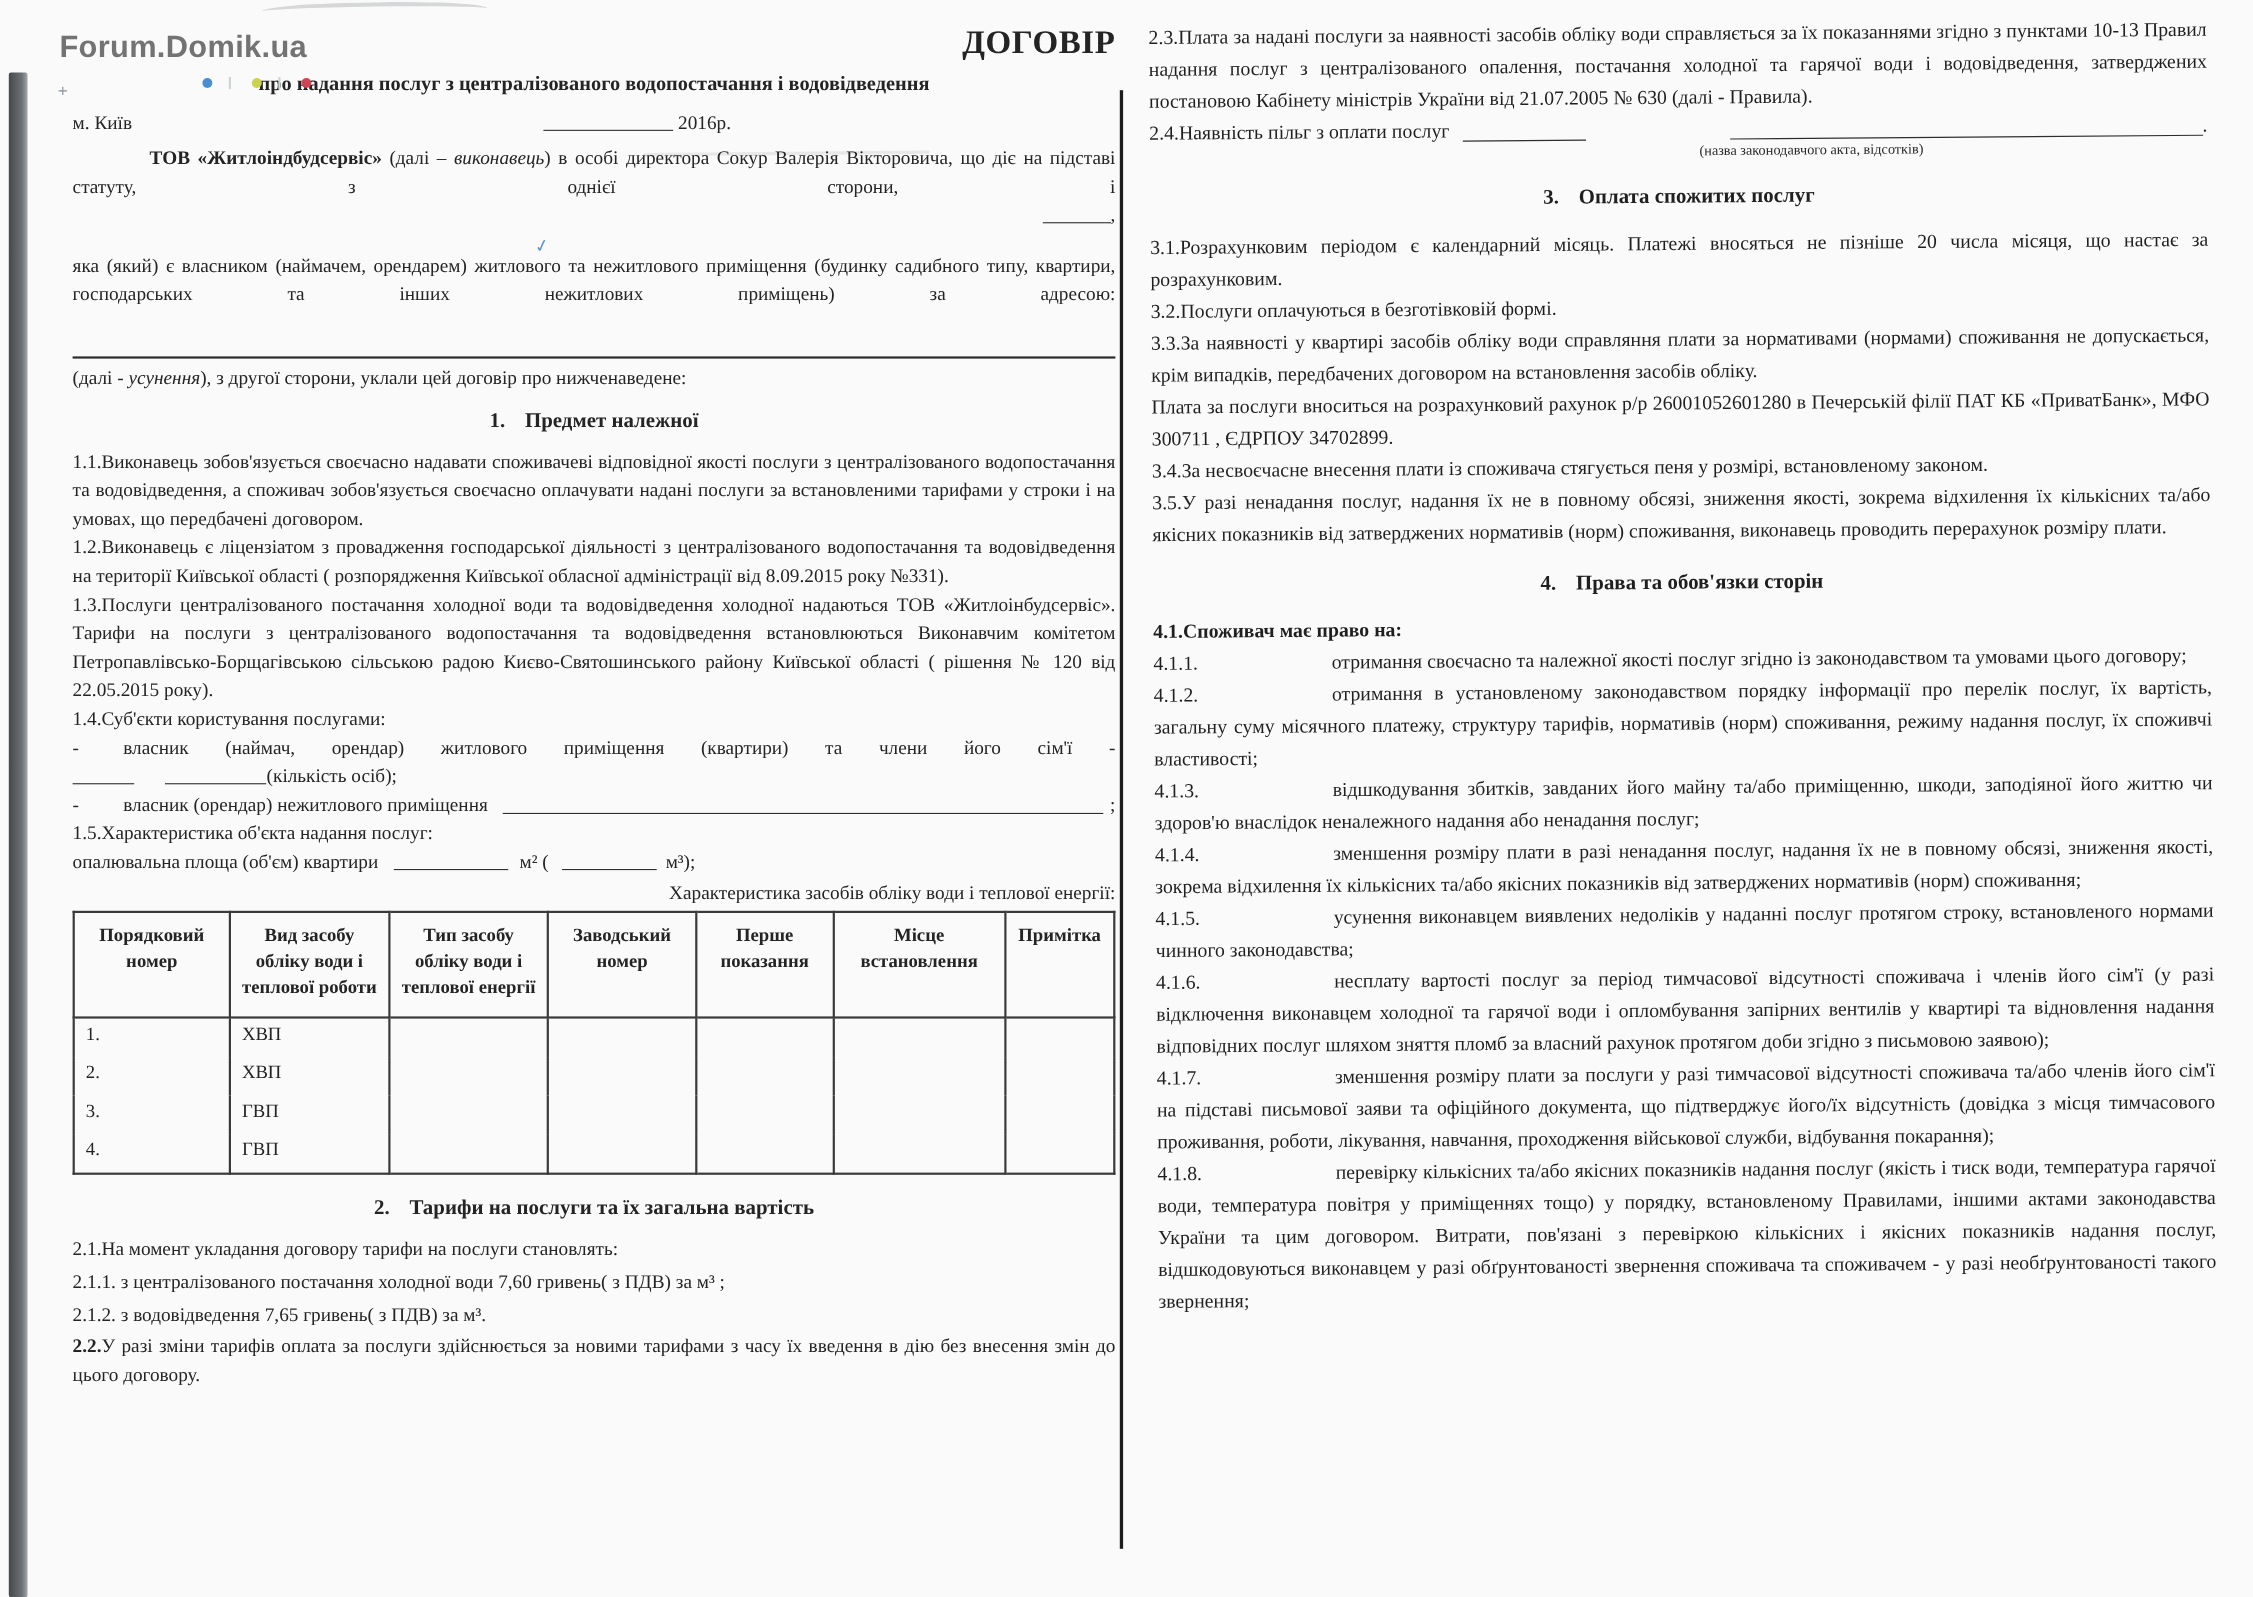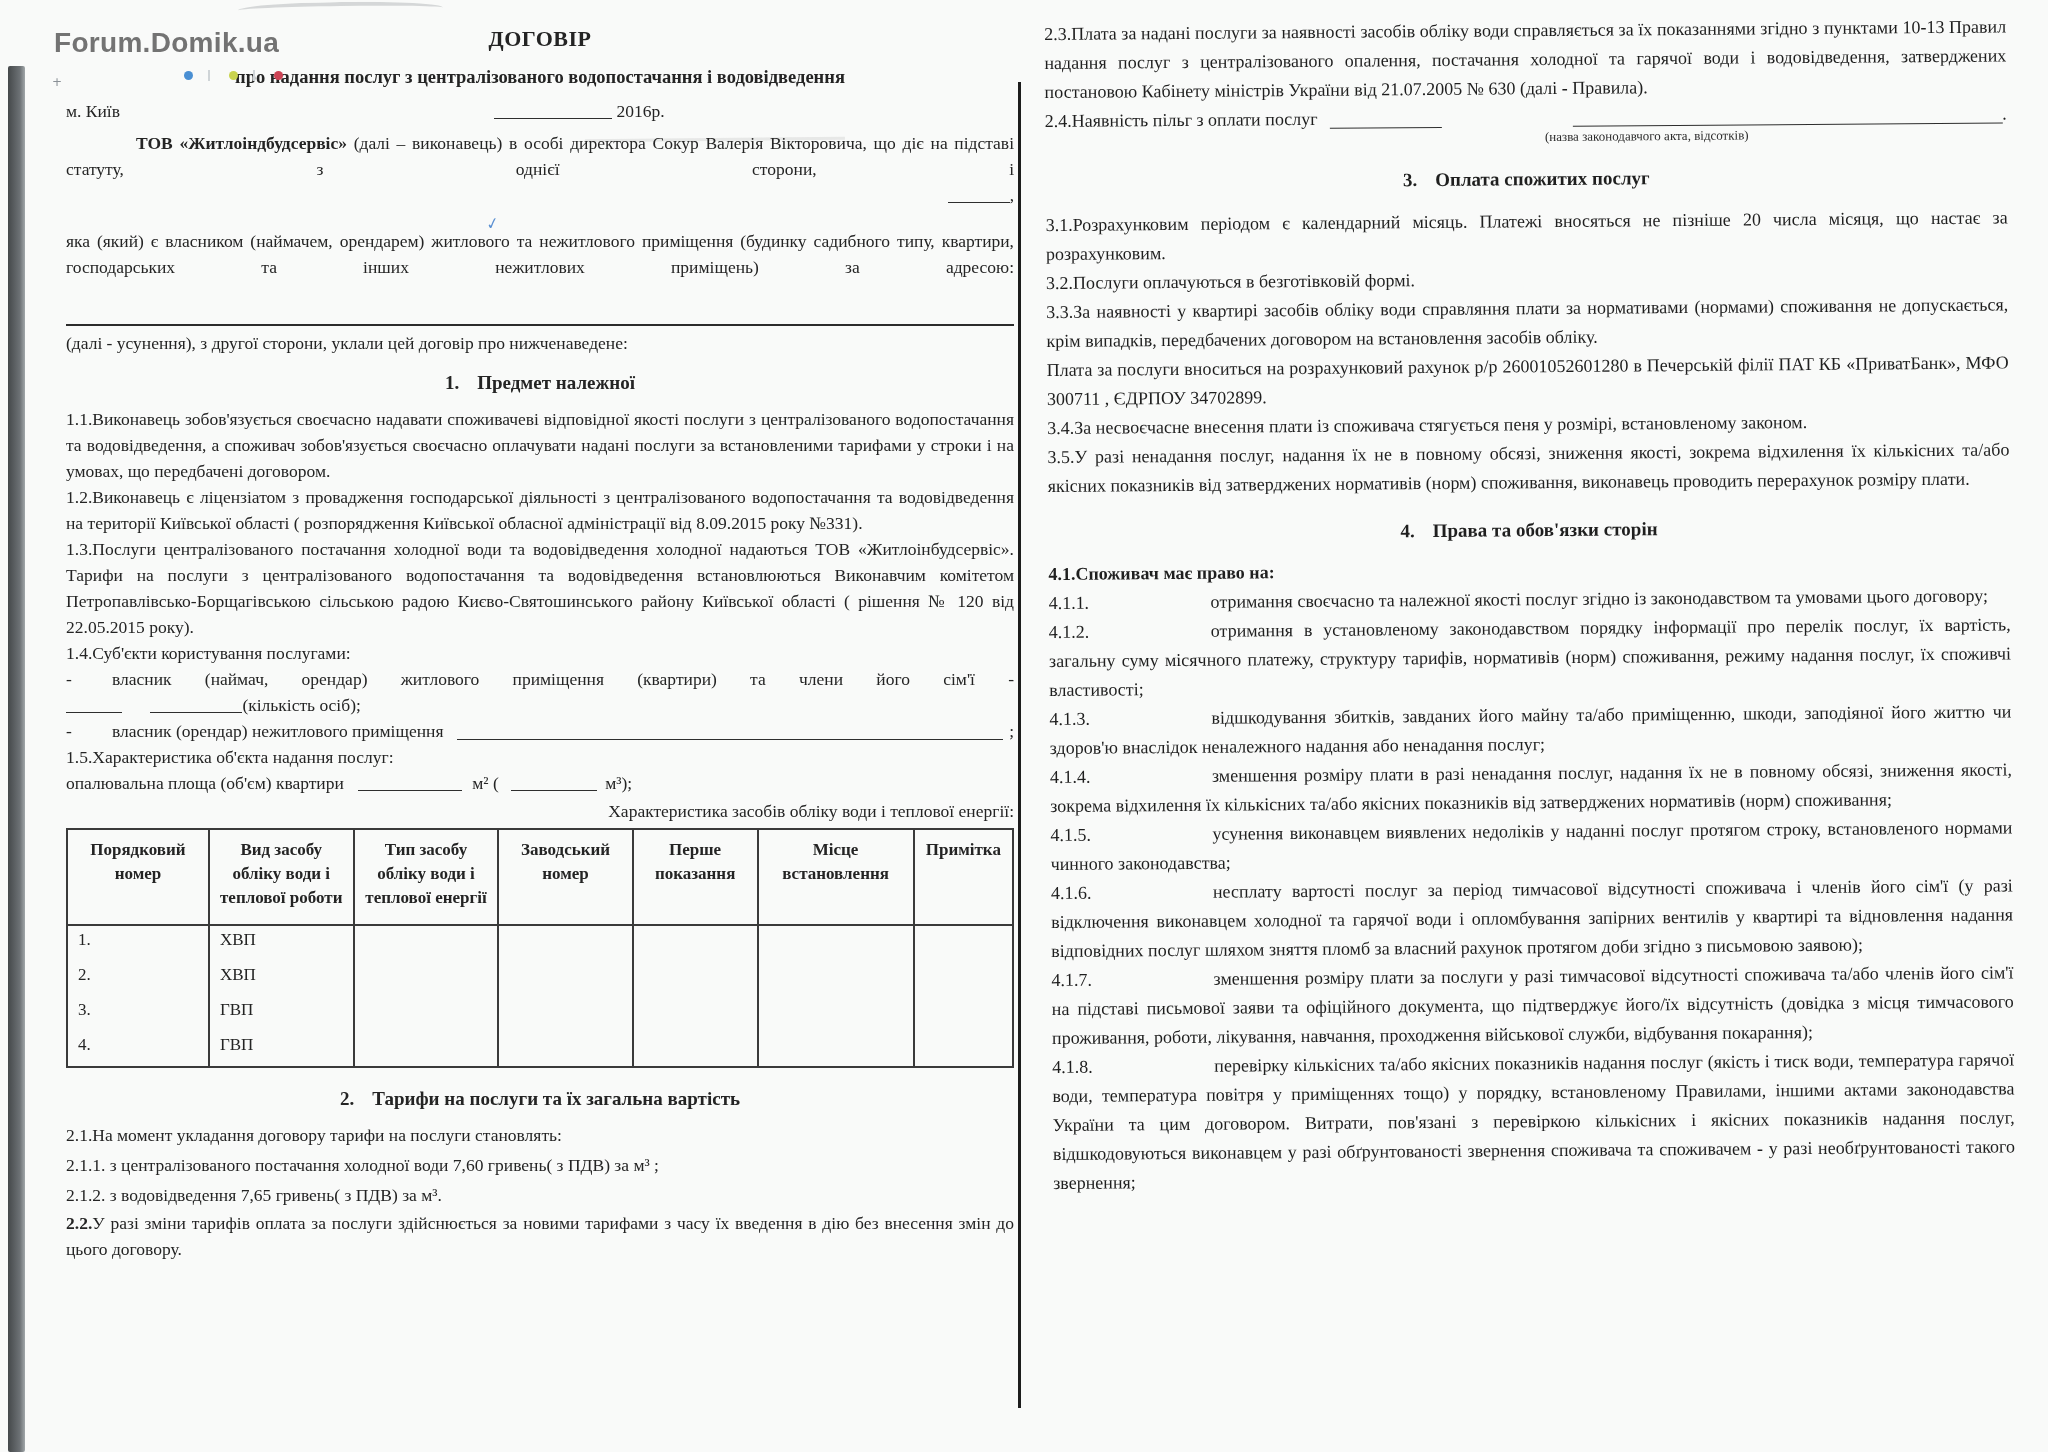--- a/index.html
+++ b/index.html
@@ -27,26 +27,26 @@
   .dot.d1{left:132px;background:#4a8fd3}
   .dot.d2{left:177px;background:#c9d34f}
   .dot.d3{left:222px;background:#cc4455}
   .sep{position:absolute;top:2px;width:2px;height:11px;background:#cfd4d7}
   .sep.s1{left:156px}.sep.s2{left:201px}
   
   .page-left{position:absolute;left:66px;top:26px;width:948px;
     font-size:17.5px;line-height:26px}
   .page-right{position:absolute;left:1044px;top:20px;width:962px;
     font-size:18px;line-height:29px;transform:rotate(-.45deg);transform-origin:top left;color:#1f1f1f}
-  .title{text-align:center;font-weight:bold;font-size:22px;letter-spacing:.5px;margin:0}
+  .title{text-align:right;font-weight:bold;font-size:30px;letter-spacing:.5px;margin:0}
   .subtitle{text-align:center;font-weight:bold;font-size:18.5px;margin:12px 0 0}
   .p{margin:0;text-align:justify}
   .jl{text-align-last:justify}
   .b{font-weight:bold}
-  .i{}
+  .i{font-style:italic}
   .blank{display:inline-block;border-bottom:1.7px solid #2e2e2e;height:14px;vertical-align:-2px}
   .city-line{position:relative;margin-top:8px;height:26px}
   .date-group{position:absolute;left:428px;top:0}
   .right-end{text-align:right;margin:0}
   .addr-line{border-bottom:2.5px solid #2c2c2c;height:0;margin:44px 0 4px}
   .h{display:flex;justify-content:center;font-weight:bold;font-size:19px;margin:14px 0 10px}
   .h .n{margin-right:18px}
   .indent70{text-indent:70px}
   .dash{display:inline-block;width:46px}
   .flexline{display:flex;align-items:flex-end;margin:0}

